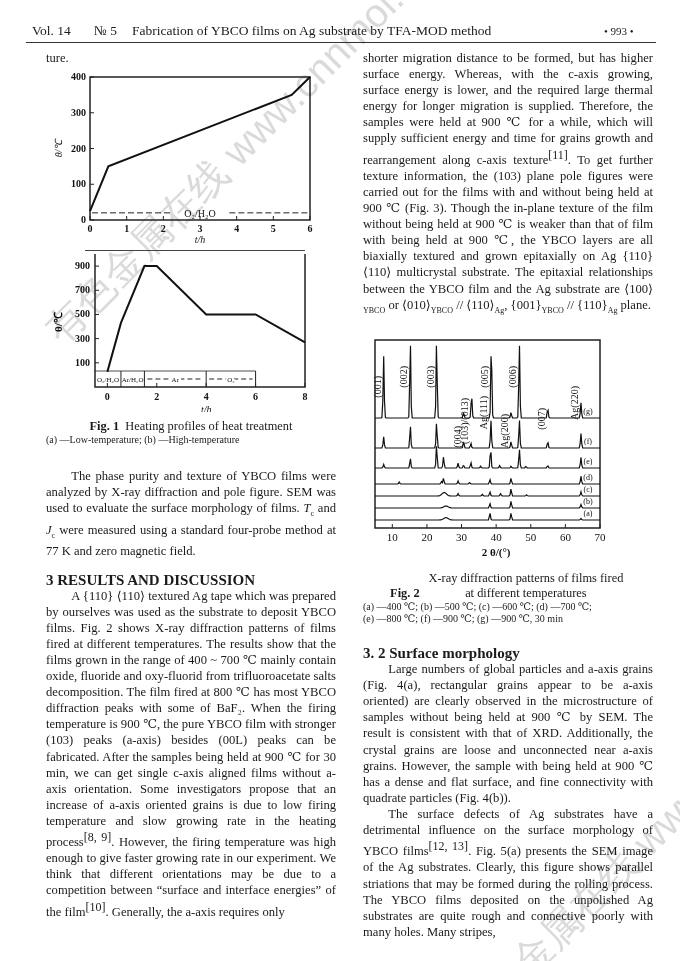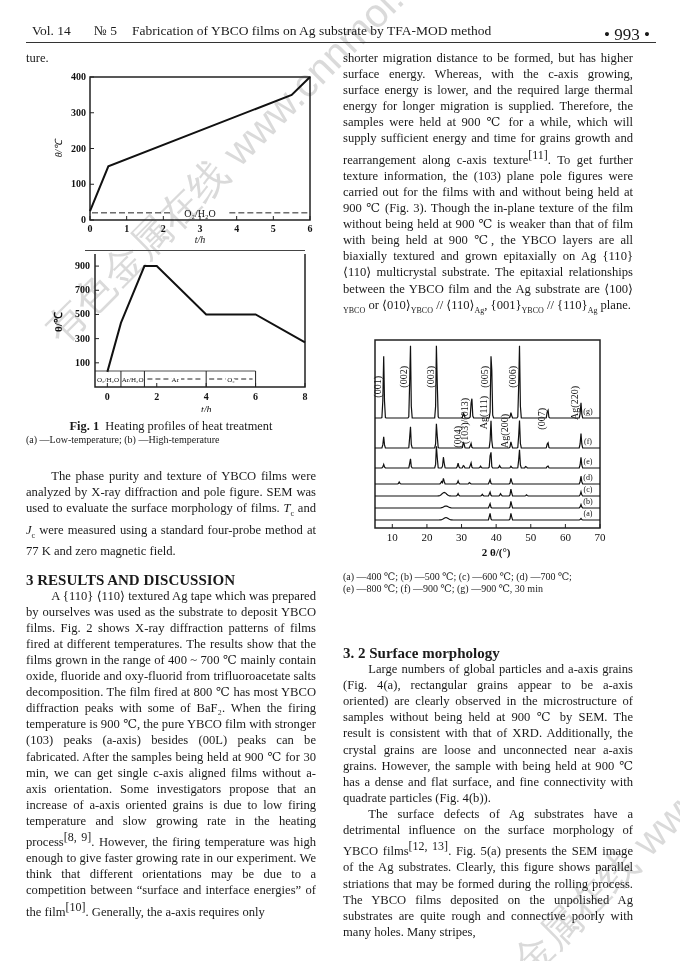--- a/index.html
+++ b/index.html
@@ -1,21 +1,21 @@
 <!DOCTYPE html>
 <html><head>
 <meta charset="utf-8">
 <style>
   html, body { margin:0; padding:0; background:#fff; }
   body { width:680px; height:961px; position:relative; overflow:hidden;
          font-family:"Liberation Serif", "DejaVu Serif", serif; color:#1a1a1a; }
   .header { position:absolute; left:26px; top:22px; width:630px; height:20px;
             font-size:13.5px; border-bottom:1.5px solid #333; }
   .header span { position:absolute; top:1px; white-space:nowrap; }
-  .col { position:absolute; font-size:12.6px; line-height:16.1px; text-align:justify; }
+  .col { position:absolute; font-size:12.6px; line-height:16.1px; text-align:justify;margin-left:20px; }
   .col p { margin:0; }
   .indent { text-indent:2em; }
   .left { left:26px; width:290px; }
   .right { left:343px; width:290px; }
   .sec { font-family:"Liberation Serif", serif; font-weight:bold; font-size:15px; margin:0; }
   .cap { text-align:center; font-size:12.4px; line-height:15px; }
   .cap b { font-weight:bold; }
   .sub { font-size:10px; line-height:12px; text-align:left; }
   sup { font-size:12px; }
   svg text { font-family:"Liberation Serif", serif; fill:#111; }
@@ -25,21 +25,21 @@
 </head>
 <body>
 
 <div class="wm" style="left:-30px; top:110px;">有色金属在线 www.cnnmol.com</div>
 <div class="wm" style="left:380px; top:800px;">有色金属在线 www.cnnmol.com</div>
 
 <div class="header">
   <span style="left:6px;">Vol. 14</span>
   <span style="left:68px;">№ 5</span>
   <span style="left:106px;">Fabrication of YBCO films on Ag substrate by TFA-MOD method</span>
-  <span style="left:578px; font-size:17px; top:3px;">• 993 •</span>
+  <span style="left:578px; font-size:11px; top:3px;">• 993 •</span>
 </div>
 
 <div class="col left" style="top:50px;">
   <p>ture.</p>
 </div>
 
 <svg style="position:absolute; left:40px; top:65px;" width="280" height="180" viewBox="0 0 280 180">
   <g id="fig1a">
       <rect x="50" y="12" width="220" height="143" fill="none" stroke="#222" stroke-width="1.5"></rect>
       <line x1="50" y1="155" x2="50" y2="151" stroke="#222"></line>
@@ -170,20 +170,21 @@
       <text x="121.92307692307695" y="58" font-size="10" text-anchor="end" transform="rotate(-90 121.92307692307695 58)">Ag(111)</text>
       <text x="123.3076923076923" y="28" font-size="10" text-anchor="end" transform="rotate(-90 123.3076923076923 28)">(005)</text>
       <text x="143.03846153846152" y="76" font-size="10" text-anchor="end" transform="rotate(-90 143.03846153846152 76)">Ag(200)</text>
       <text x="151.34615384615387" y="28" font-size="10" text-anchor="end" transform="rotate(-90 151.34615384615387 28)">(006)</text>
       <text x="179.73076923076923" y="70" font-size="10" text-anchor="end" transform="rotate(-90 179.73076923076923 70)">(007)</text>
       <text x="212.96153846153845" y="48" font-size="10" text-anchor="end" transform="rotate(-90 212.96153846153845 48)">Ag(220)</text>
     </g>
 </svg>
 
 <div class="col right cap" style="top:571px;">
+  <div><b>Fig. 2</b>&nbsp;&nbsp;<span style="display:inline-block; width:200px;">X-ray diffraction patterns of films fired at different temperatures</span></div>
   <div class="sub">(a) —400 ℃; (b) —500 ℃; (c) —600 ℃; (d) —700 ℃;</div>
   <div class="sub">(e) —800 ℃; (f) —900 ℃; (g) —900 ℃, 30 min</div>
 </div>
 
 <div class="col right" style="top:645px;">
   <p class="sec">3. 2   Surface morphology</p>
   <p class="indent">Large numbers of global particles and a-axis grains (Fig. 4(a), rectangular grains appear to be a-axis oriented) are clearly observed in the microstructure of samples without being held at 900 ℃ by SEM. The result is consistent with that of XRD. Additionally, the crystal grains are loose and unconnected near a-axis grains. However, the sample with being held at 900 ℃ has a dense and flat surface, and fine connectivity with quadrate particles (Fig. 4(b)).</p>
   <p class="indent"><span>The surface defects of Ag substrates have a detrimental influence on the surface morphology of YBCO films</span><sup>[12, 13]</sup><span>. Fig. 5(a) presents the SEM image of the Ag substrates. Clearly, this figure shows parallel striations that may be formed during the rolling process. The YBCO films deposited on the unpolished Ag substrates are quite rough and connective poorly with many holes. Many stripes,</span></p>
 </div>
 

